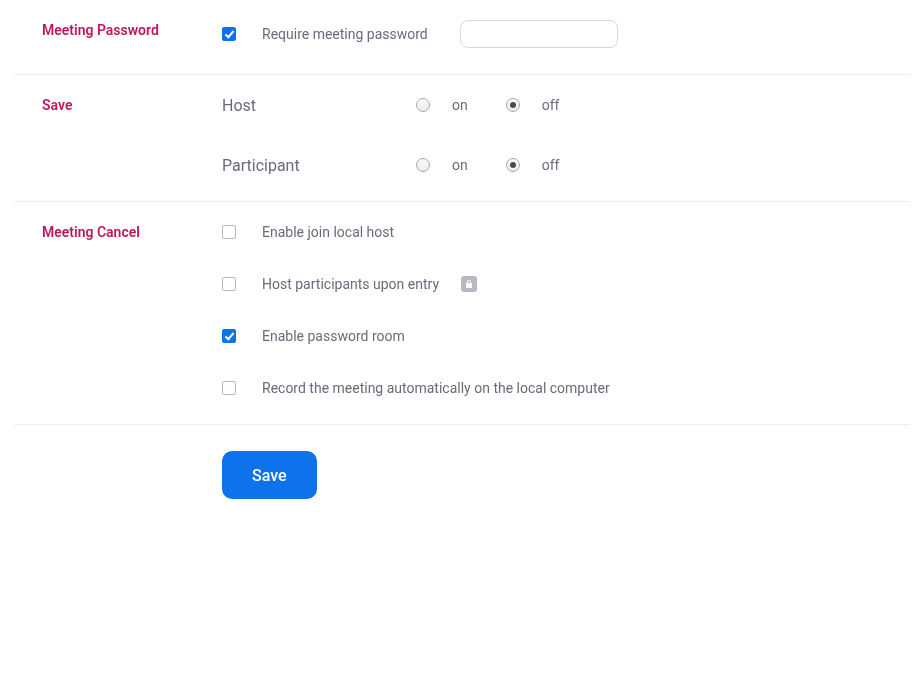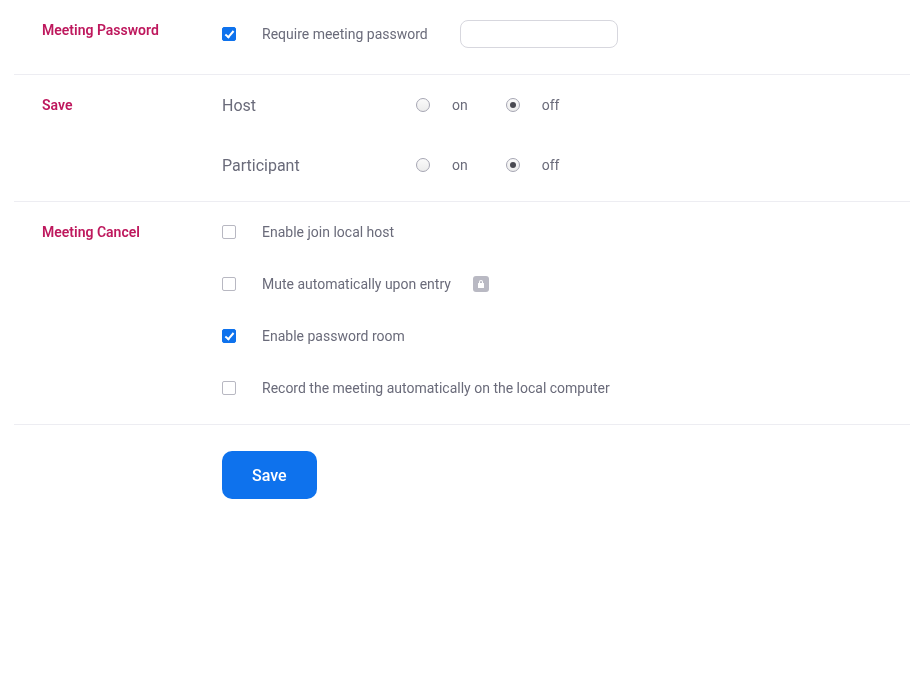--- a/index.html
+++ b/index.html
@@ -195,21 +195,21 @@
 
   <div class="section options">
     <div class="label-col">Meeting Cancel</div>
     <div class="content-col">
       <div class="row">
         <span class="cb"></span>
         <span class="check-label">Enable join local host</span>
       </div>
       <div class="row">
         <span class="cb"></span>
-        <span class="check-label">Mute automatically upon entry</span>
+        <span class="check-label">Host participants upon entry</span>
         <span class="lock-badge">
           <svg width="10" height="10" viewBox="0 0 10 10">
               <path fill="#fff" d="M3 4V3a2 2 0 1 1 4 0v1h.5a.5.5 0 0 1 .5.5v4a.5.5 0 0 1-.5.5h-5a.5.5 0 0 1-.5-.5v-4A.5.5 0 0 1 2.5 4H3zm1 0h2V3a1 1 0 1 0-2 0v1z"></path>
             </svg>
         </span>
       </div>
       <div class="row">
         <span class="cb checked"></span>
         <span class="check-label">Enable password room</span>
       </div>

